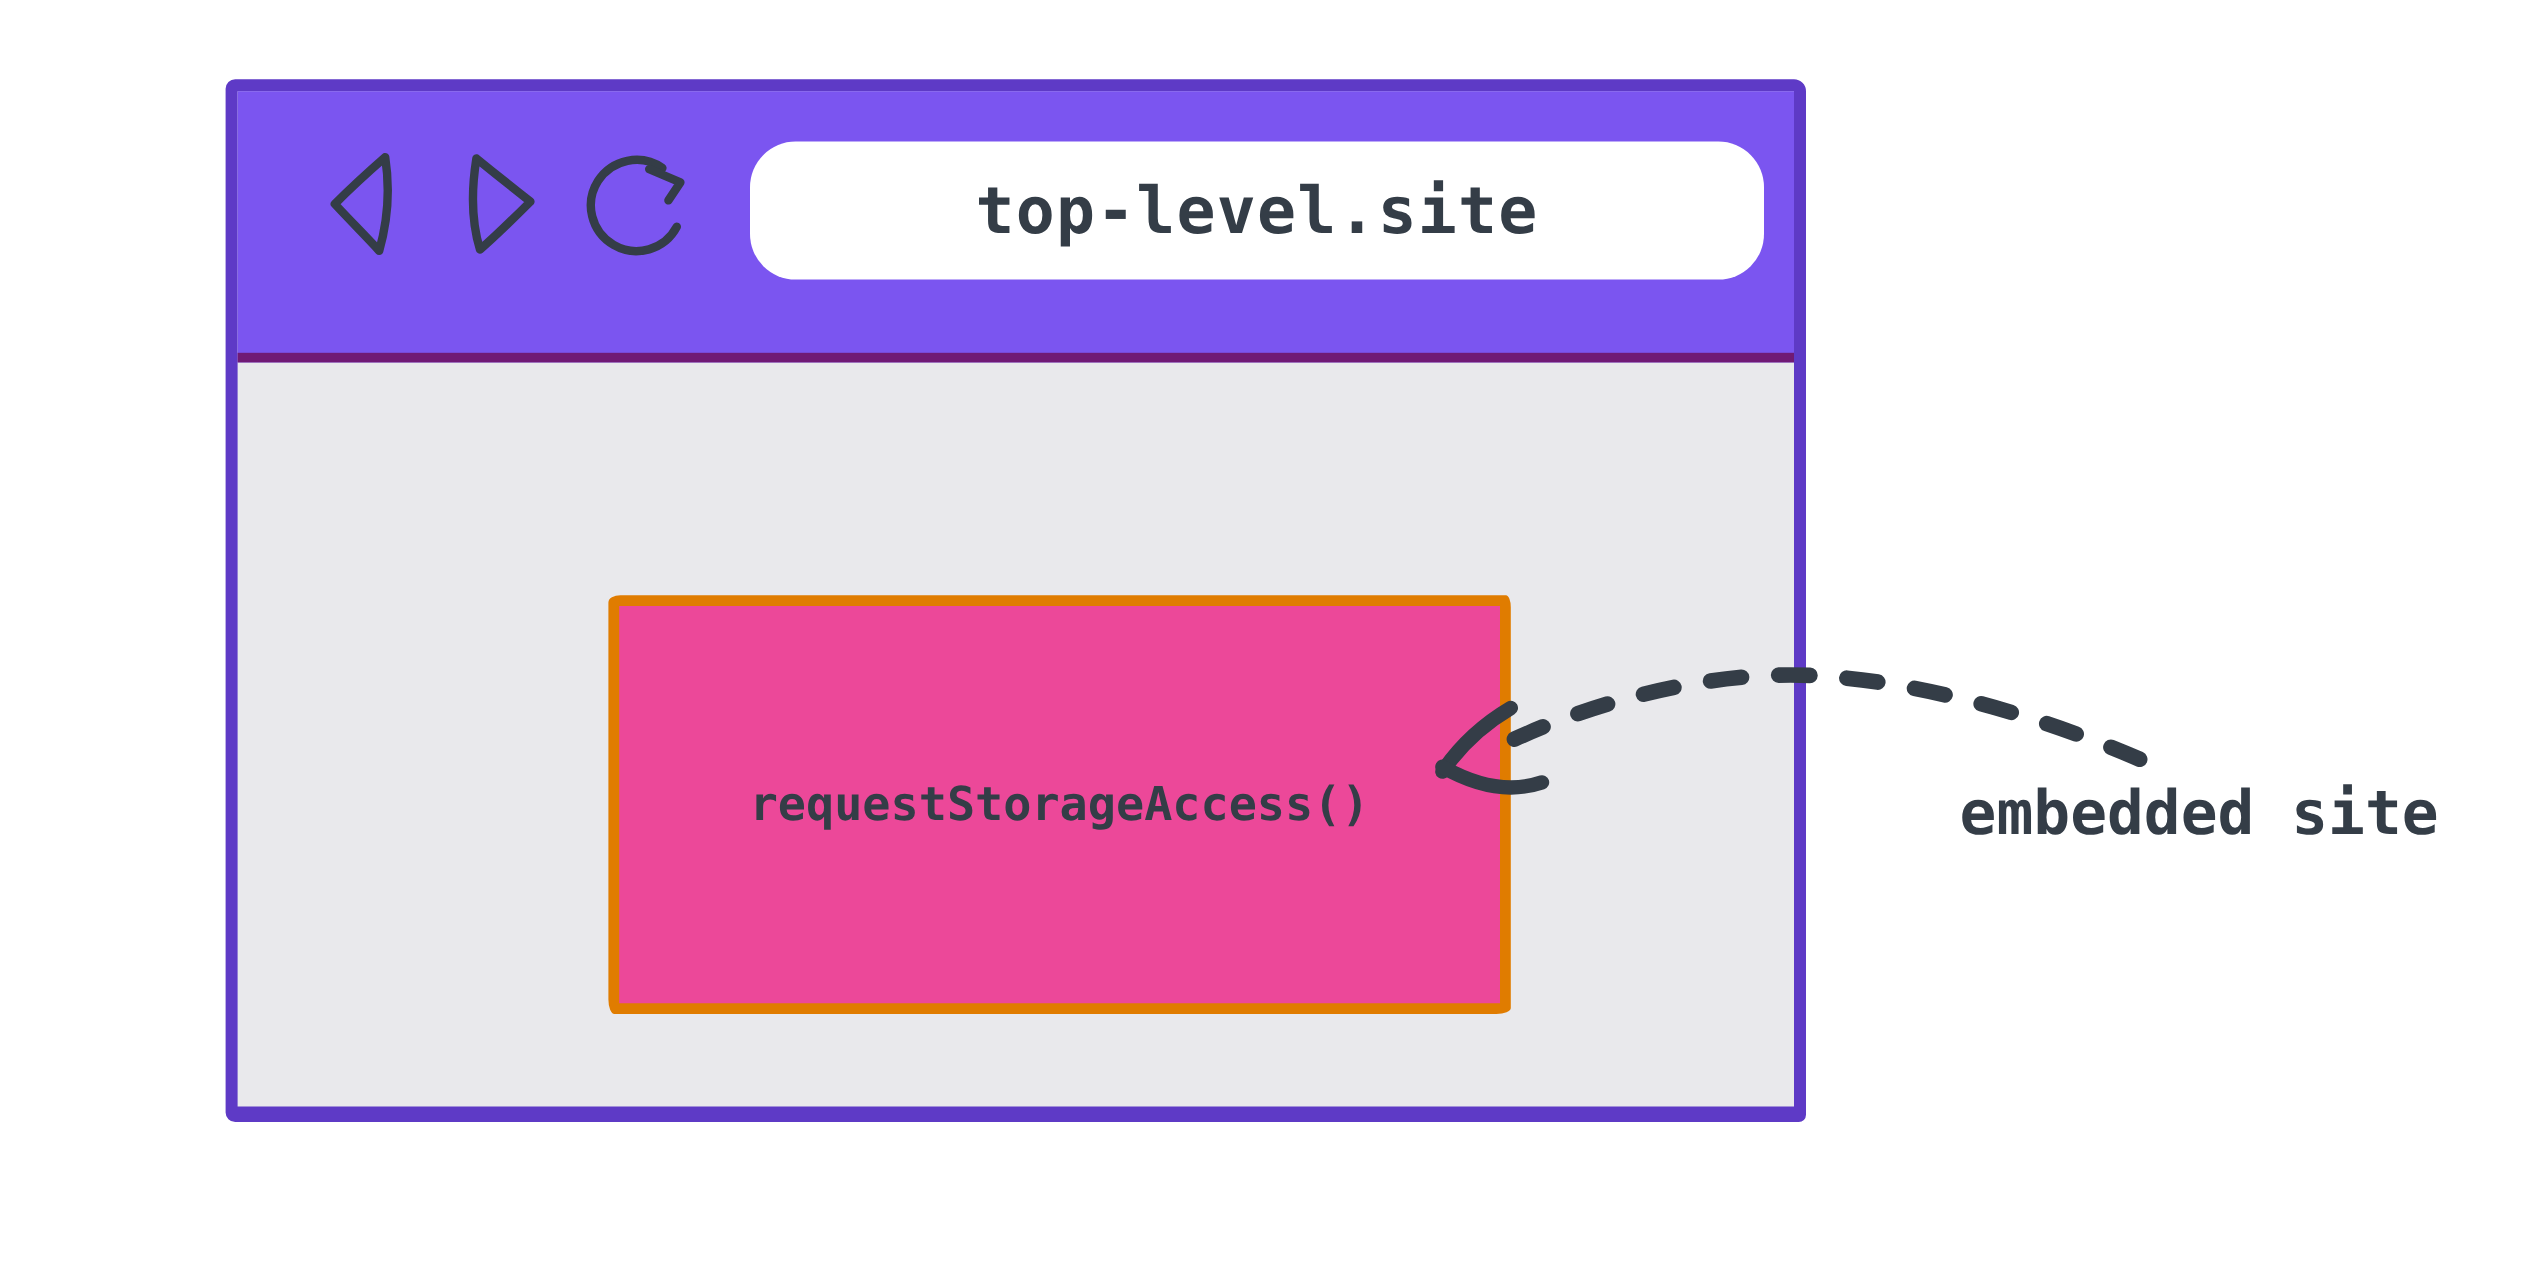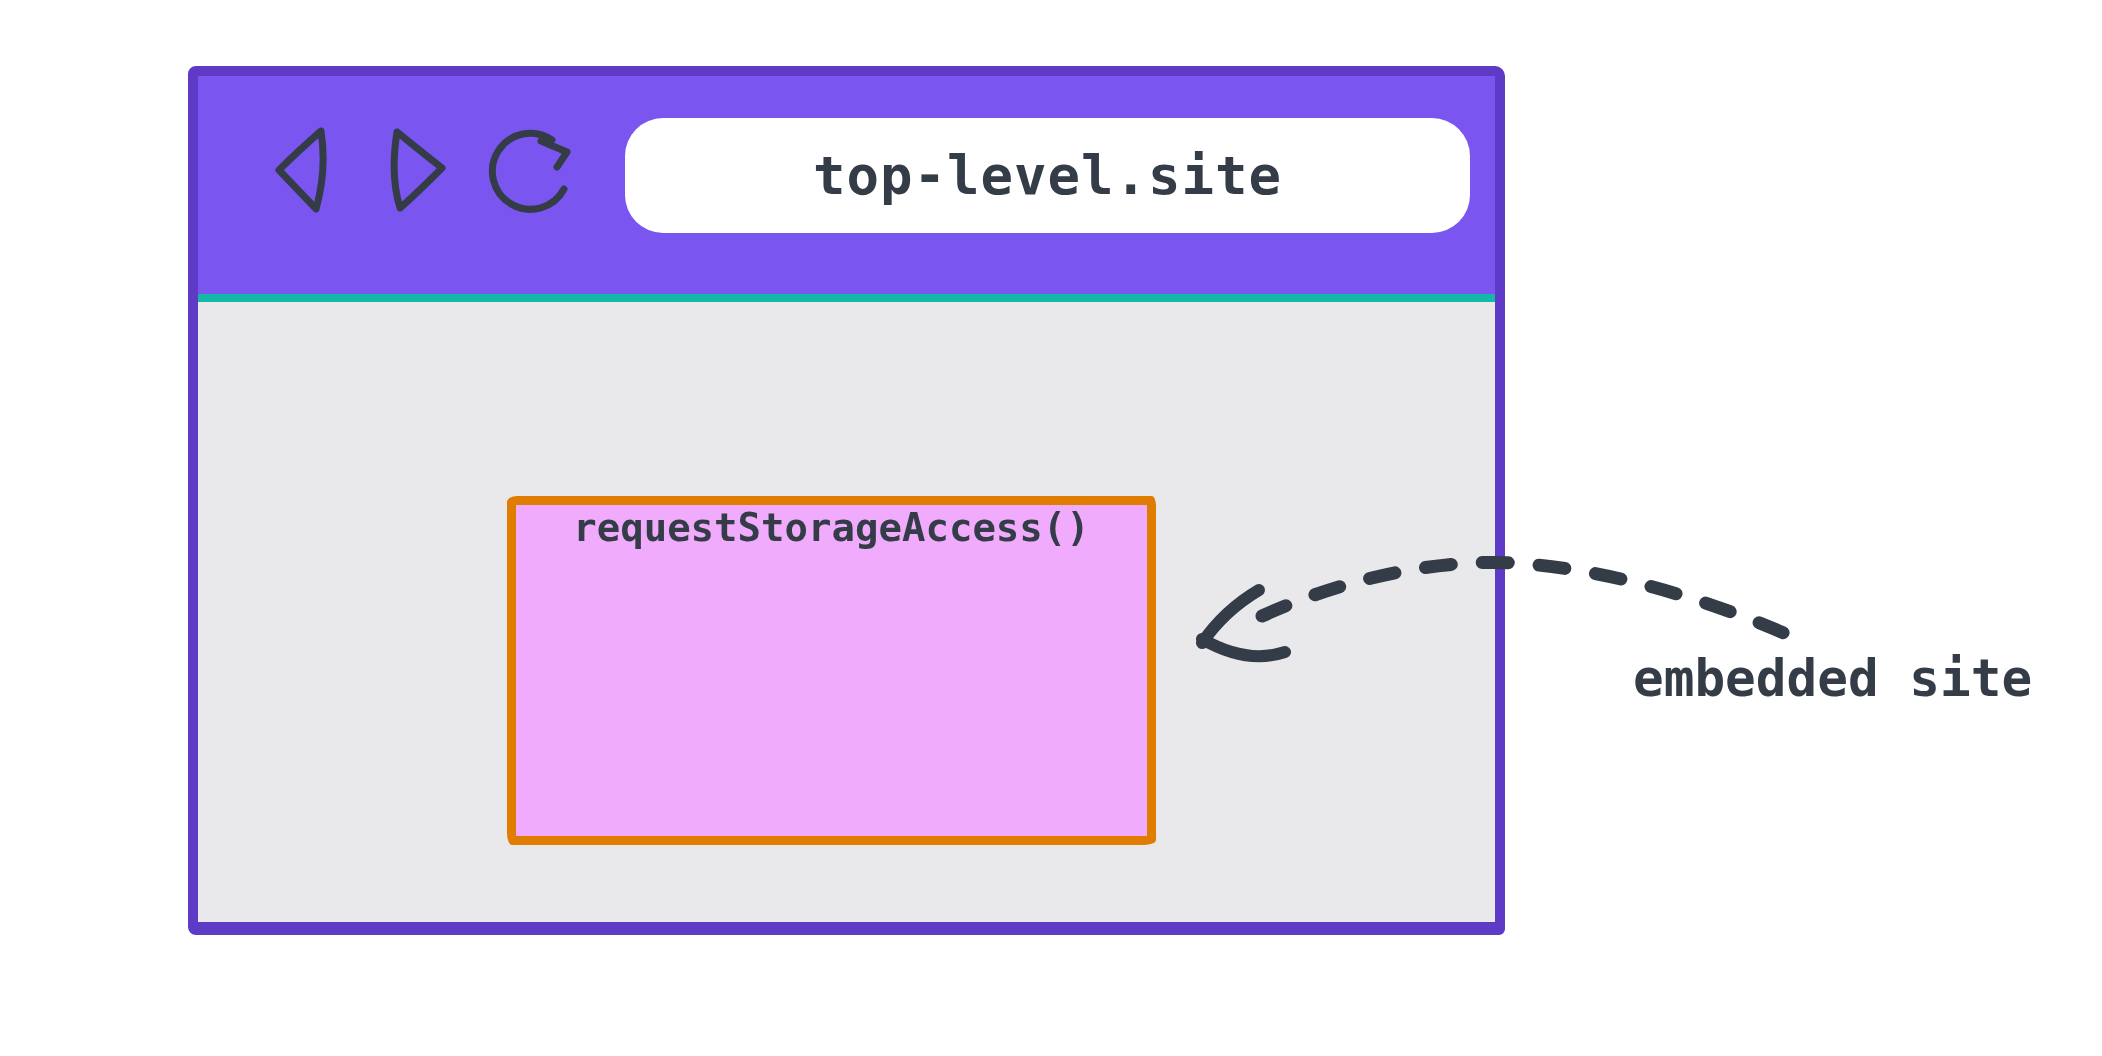--- a/index.html
+++ b/index.html
@@ -17,21 +17,21 @@
     border:10px solid #5E3AC6;
     border-bottom-width:13px;
     border-radius:8px 10px 6px 8px;
     background:#E9E9EC;
     display:flex;flex-direction:column;
   }
   .chrome{
     box-sizing:border-box;
     height:226px;
     background:#7B55F0;
-    border-bottom:8px solid #14b8a6;
+    border-bottom:8px solid #701a75;
     display:flex;align-items:flex-start;
     padding:48px 25px 0 77px;
   }
   .icon{display:block;flex:0 0 auto;}
   .icon svg{display:block;}
   .icon-back{margin-top:2px;}
   .icon-forward{margin-left:55px;margin-top:4px;}
   .icon-reload{margin-left:42px;margin-top:2px;}
   .addr{
     margin-left:45px;margin-top:-6px;
@@ -40,26 +40,26 @@
     border-radius:38px;
     display:flex;align-items:center;justify-content:center;
   }
   .addr span{
     font-size:54px;font-weight:bold;color:#343D47;
     letter-spacing:1px;white-space:nowrap;
   }
   .content{flex:1 1 auto;position:relative;}
   .frame{
     position:absolute;left:309px;top:194px;
-    width:649px;height:349px;
+    width:752px;height:349px;
     box-sizing:border-box;
-    background:#f0abfc;
+    background:#ec4899;
     border:9px solid #E07C00;
     border-radius:10px 4px 12px 5px / 6px 10px 5px 12px;
-    display:flex;justify-content:center;
+    display:flex;align-items:center;justify-content:center;
   }
   .frame span{
     font-size:39px;font-weight:bold;color:#343D47;white-space:nowrap;
   }
   .arrow{
     position:absolute;left:1140px;top:500px;
     width:720px;height:200px;
   }
   .arrow .dash{
     fill:none;stroke:#343D47;stroke-width:13;

